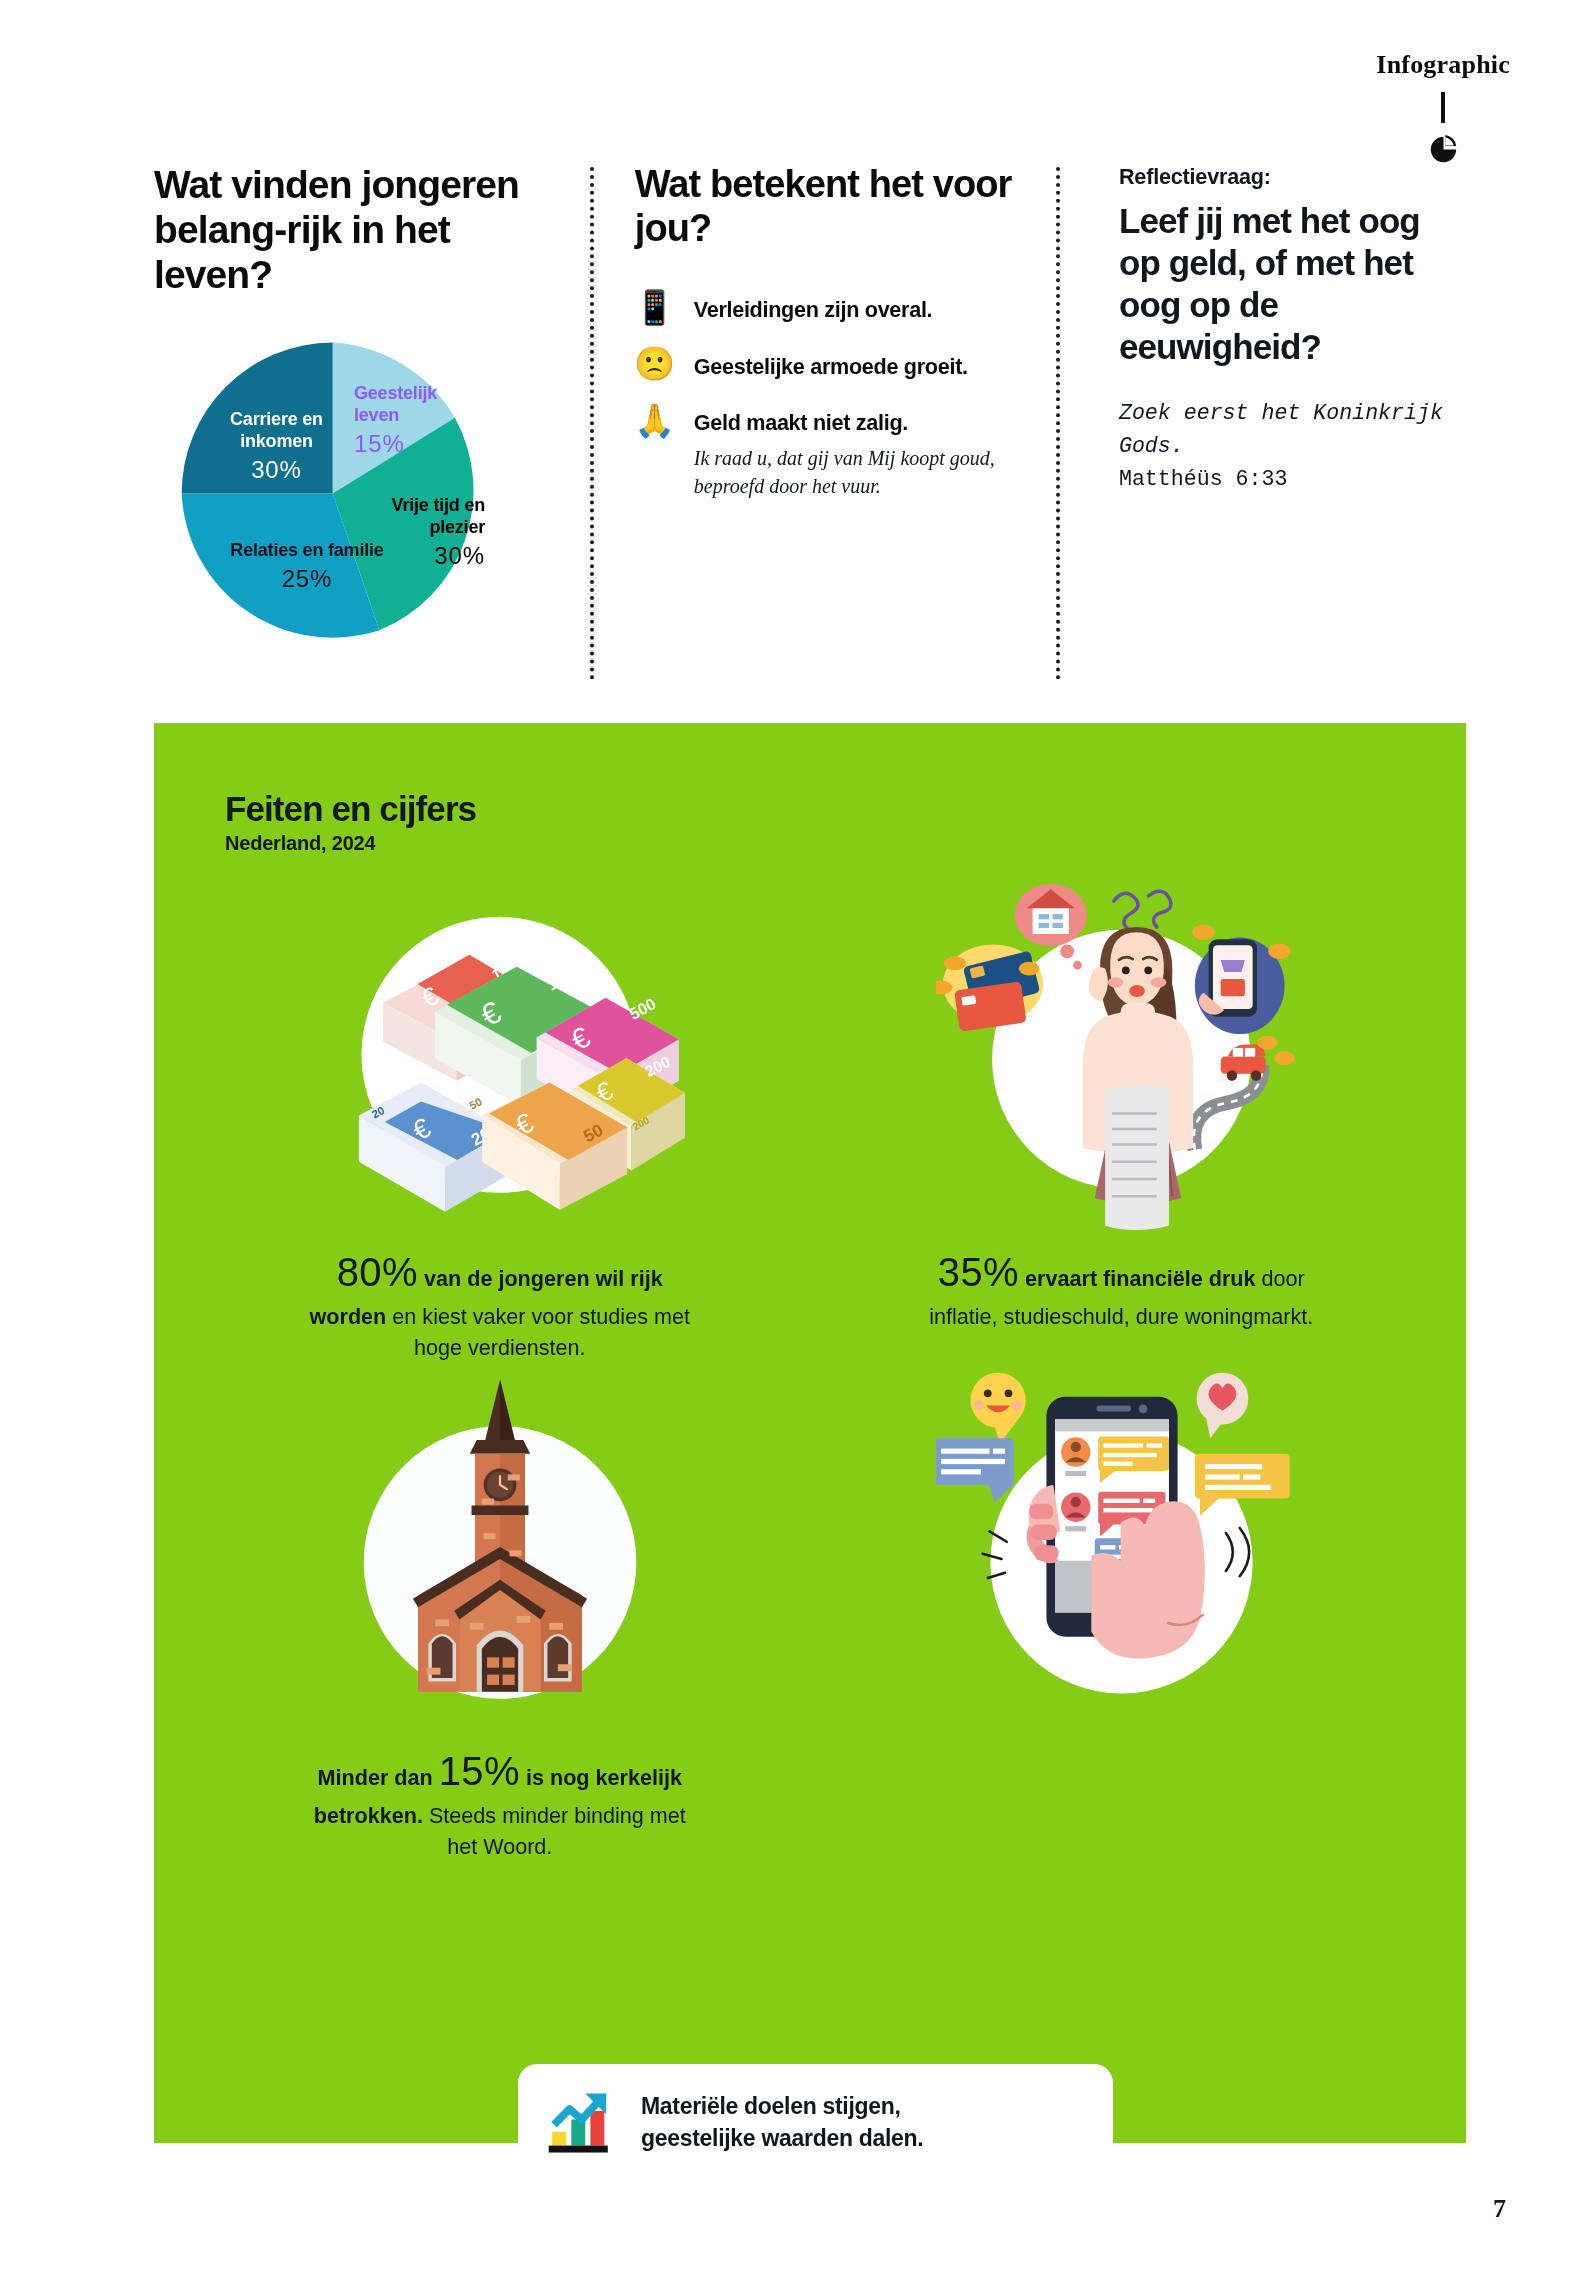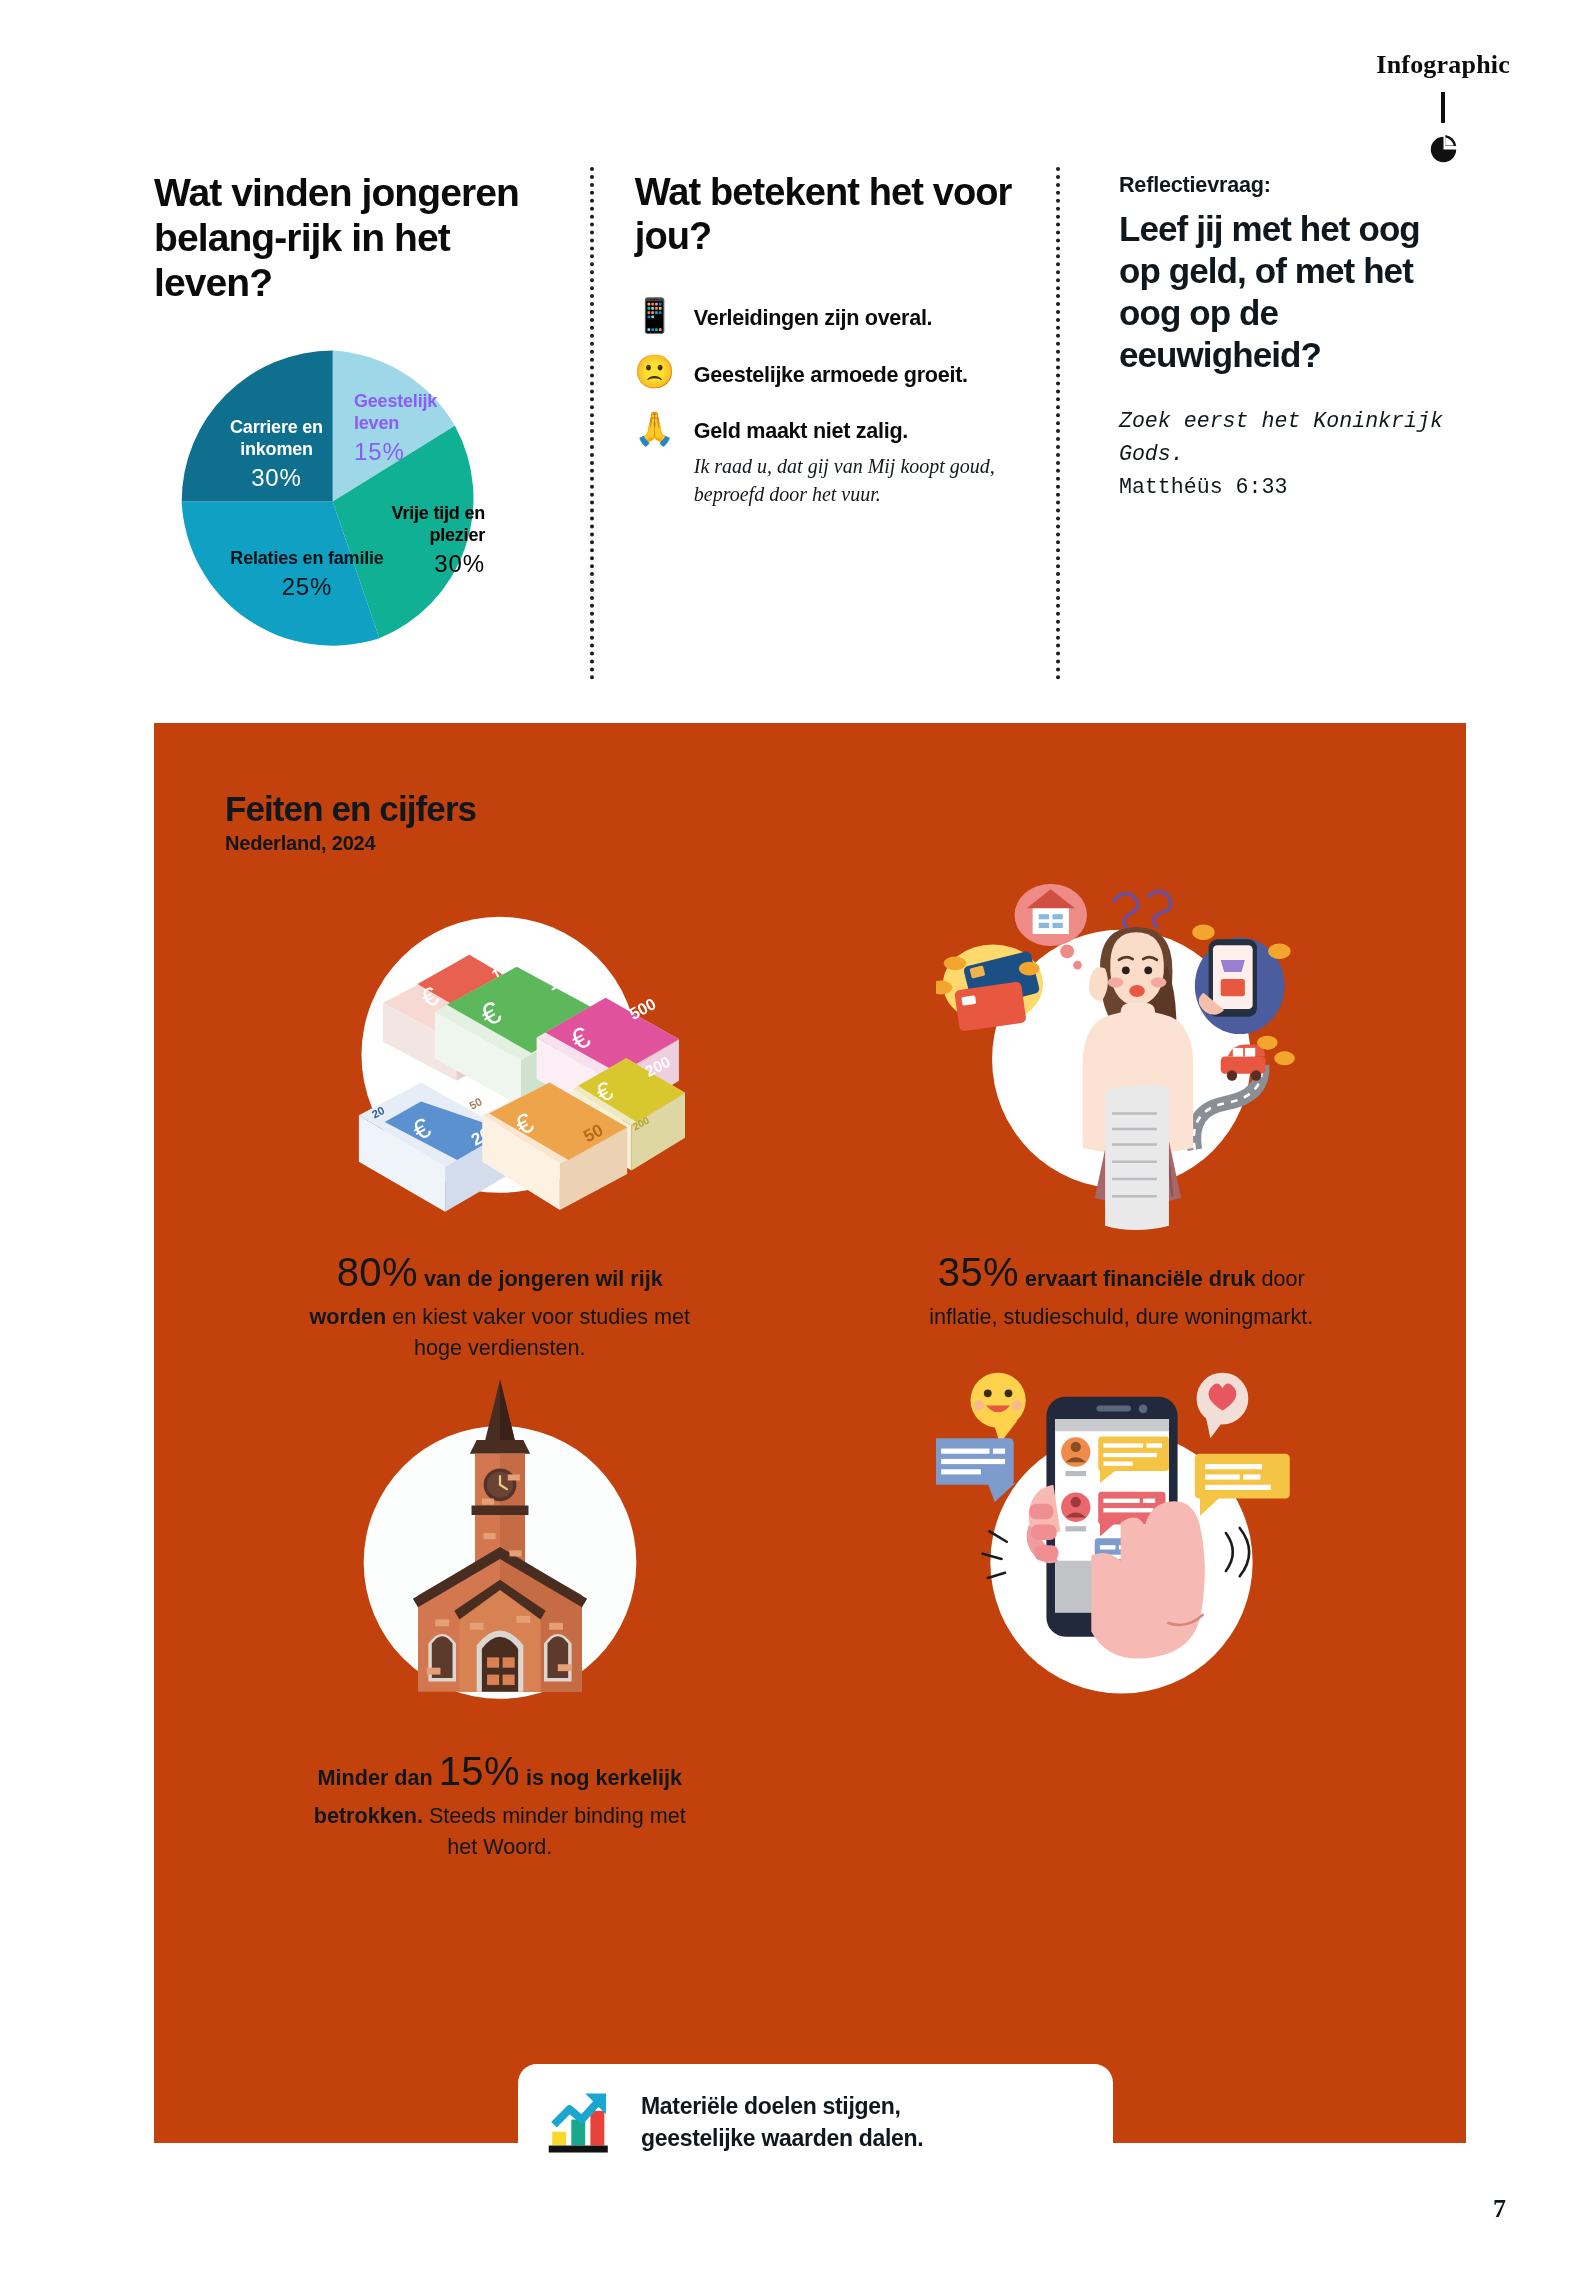--- a/index.html
+++ b/index.html
@@ -8,21 +8,21 @@
   .page{position:absolute;inset:0;}
 
   
   .masthead{position:absolute;top:50px;right:82px;display:flex;align-items:center;gap:12px;flex-direction:column;}
   .masthead-title{font-family:"Liberation Serif",serif;font-weight:bold;font-size:26px;letter-spacing:0.2px;color:#0d0d0d;}
   .masthead-bar{width:3.5px;height:31px;background:#0d0d0d;}
   .pie-icon{width:29px;height:29px;}
 
   
   .top-cols{position:absolute;left:154px;top:162px;width:1294px;height:552px;display:flex;}
-  .col{position:relative;margin-top:8px;}
+  .col{position:relative;}
   .col-a{width:431px;padding-right:35px;}
   .col-b{width:449px;padding-left:54px;padding-right:26px;}
   .col-c{width:362px;padding-left:50px;}
   .vdiv{position:absolute;top:5.2px;width:0;height:513px;border-left:4.3px dotted #1b1b1b;}
   .vdiv.d1{left:436px;}
   .vdiv.d2{left:902px;}
 
   .headline{font-family:"Liberation Sans",sans-serif;font-weight:bold;font-size:39px;line-height:1.16;letter-spacing:-0.9px;color:#0b0b0b;margin:0;}
   .headline.small{font-size:38px;}
 
@@ -45,21 +45,21 @@
   .m-quote{font-family:"Liberation Serif",serif;font-style:italic;font-size:20px;line-height:1.42;color:#12181d;margin-top:6px;max-width:319px;}
 
   
   .reflect-kicker{font-weight:bold;font-size:21.6px;letter-spacing:-0.2px;margin:1.7px 0 10.4px 0;}
   .reflect-q{font-weight:bold;font-size:35px;line-height:1.2;letter-spacing:-0.9px;margin:0;}
   .verse{font-family:"Liberation Mono",monospace;font-size:21.6px;line-height:1.52;margin-top:29px;}
   .verse .it{font-style:italic;display:block;}
   .verse .ref{display:block;}
 
   
-  .facts{position:absolute;left:154px;top:723px;width:1312px;height:1420px;background:#c2410c;}
+  .facts{position:absolute;left:154px;top:723px;width:1312px;height:1420px;background:#84cc16;}
   .facts-title{position:absolute;left:71px;top:66px;font-weight:bold;font-size:35px;letter-spacing:-0.9px;margin:0;}
   .facts-sub{position:absolute;left:71px;top:109px;font-weight:bold;font-size:20px;letter-spacing:-0.2px;margin:0;}
 
   .grid{position:absolute;left:35px;top:142px;width:1243px;display:grid;grid-template-columns:1fr 1fr;}
   .cell{display:flex;flex-direction:column;align-items:center;}
   .art{width:371px;height:371px;position:relative;}
   .art.small{width:354px;height:371px;}
   .cap{width:406px;text-align:center;font-size:21.6px;line-height:1.45;margin-top:7px;color:#10171d;}
   .cap b{font-weight:bold;}
   .big{font-size:40px;letter-spacing:0.4px;font-weight:normal;}

